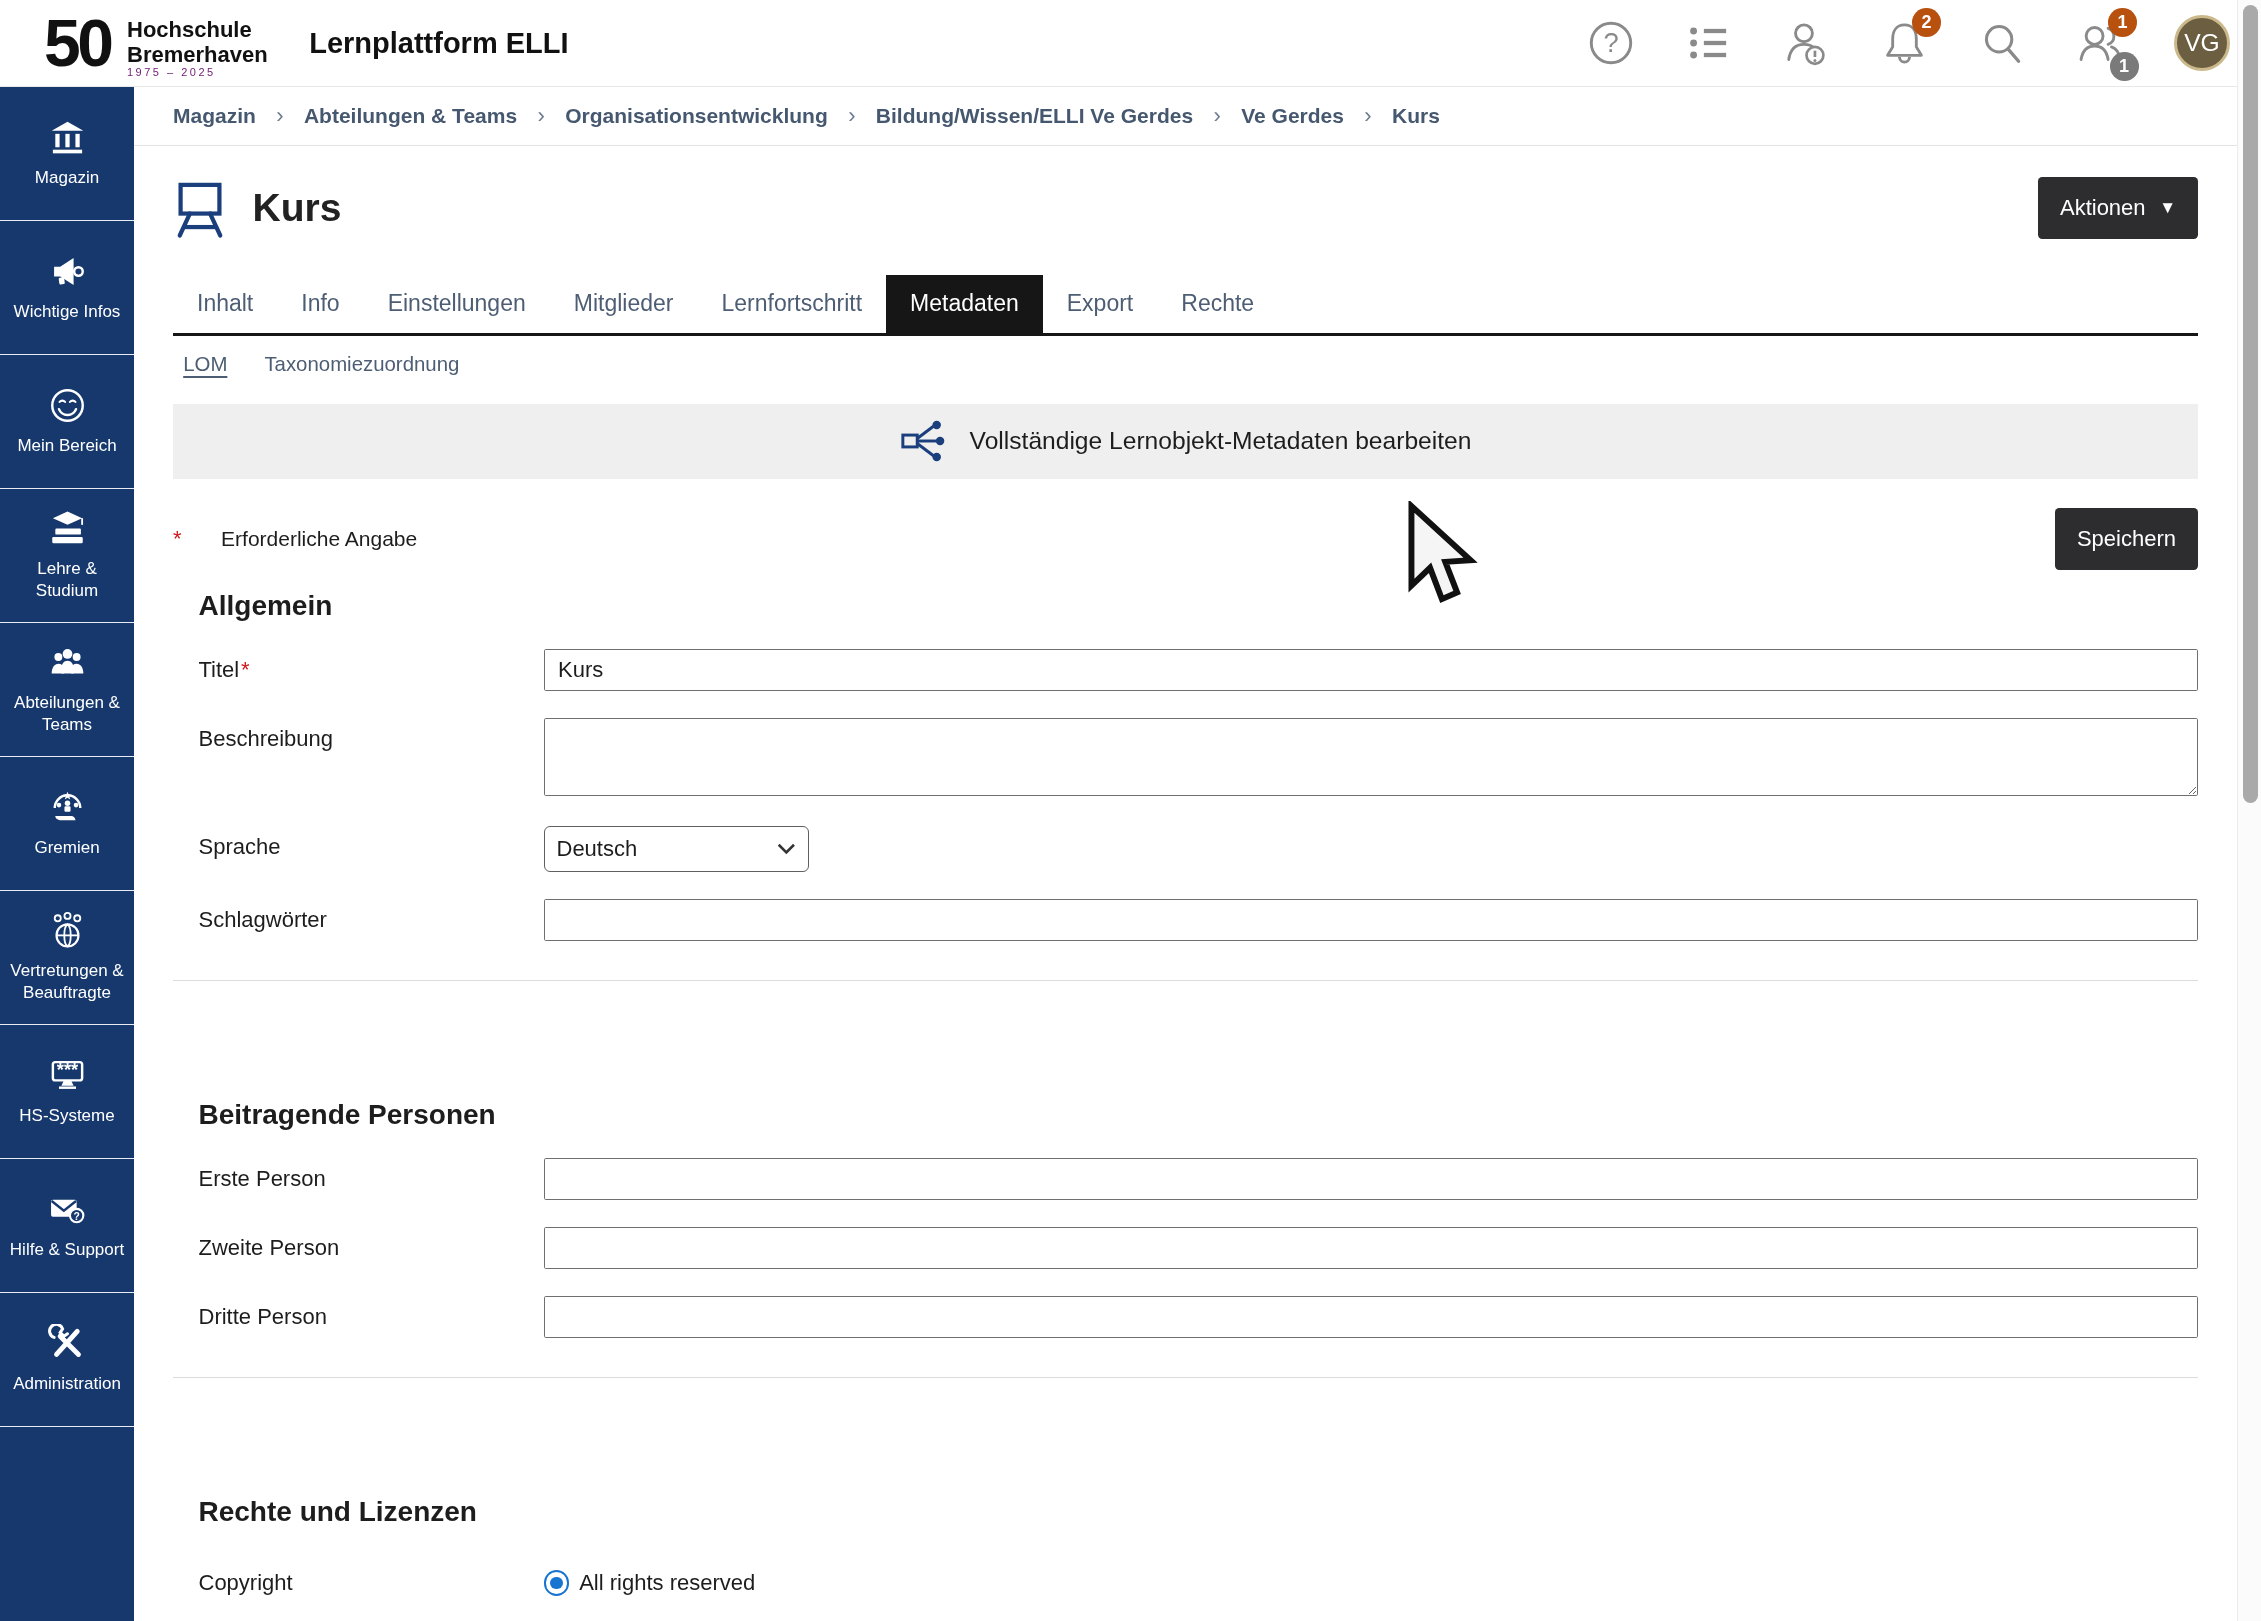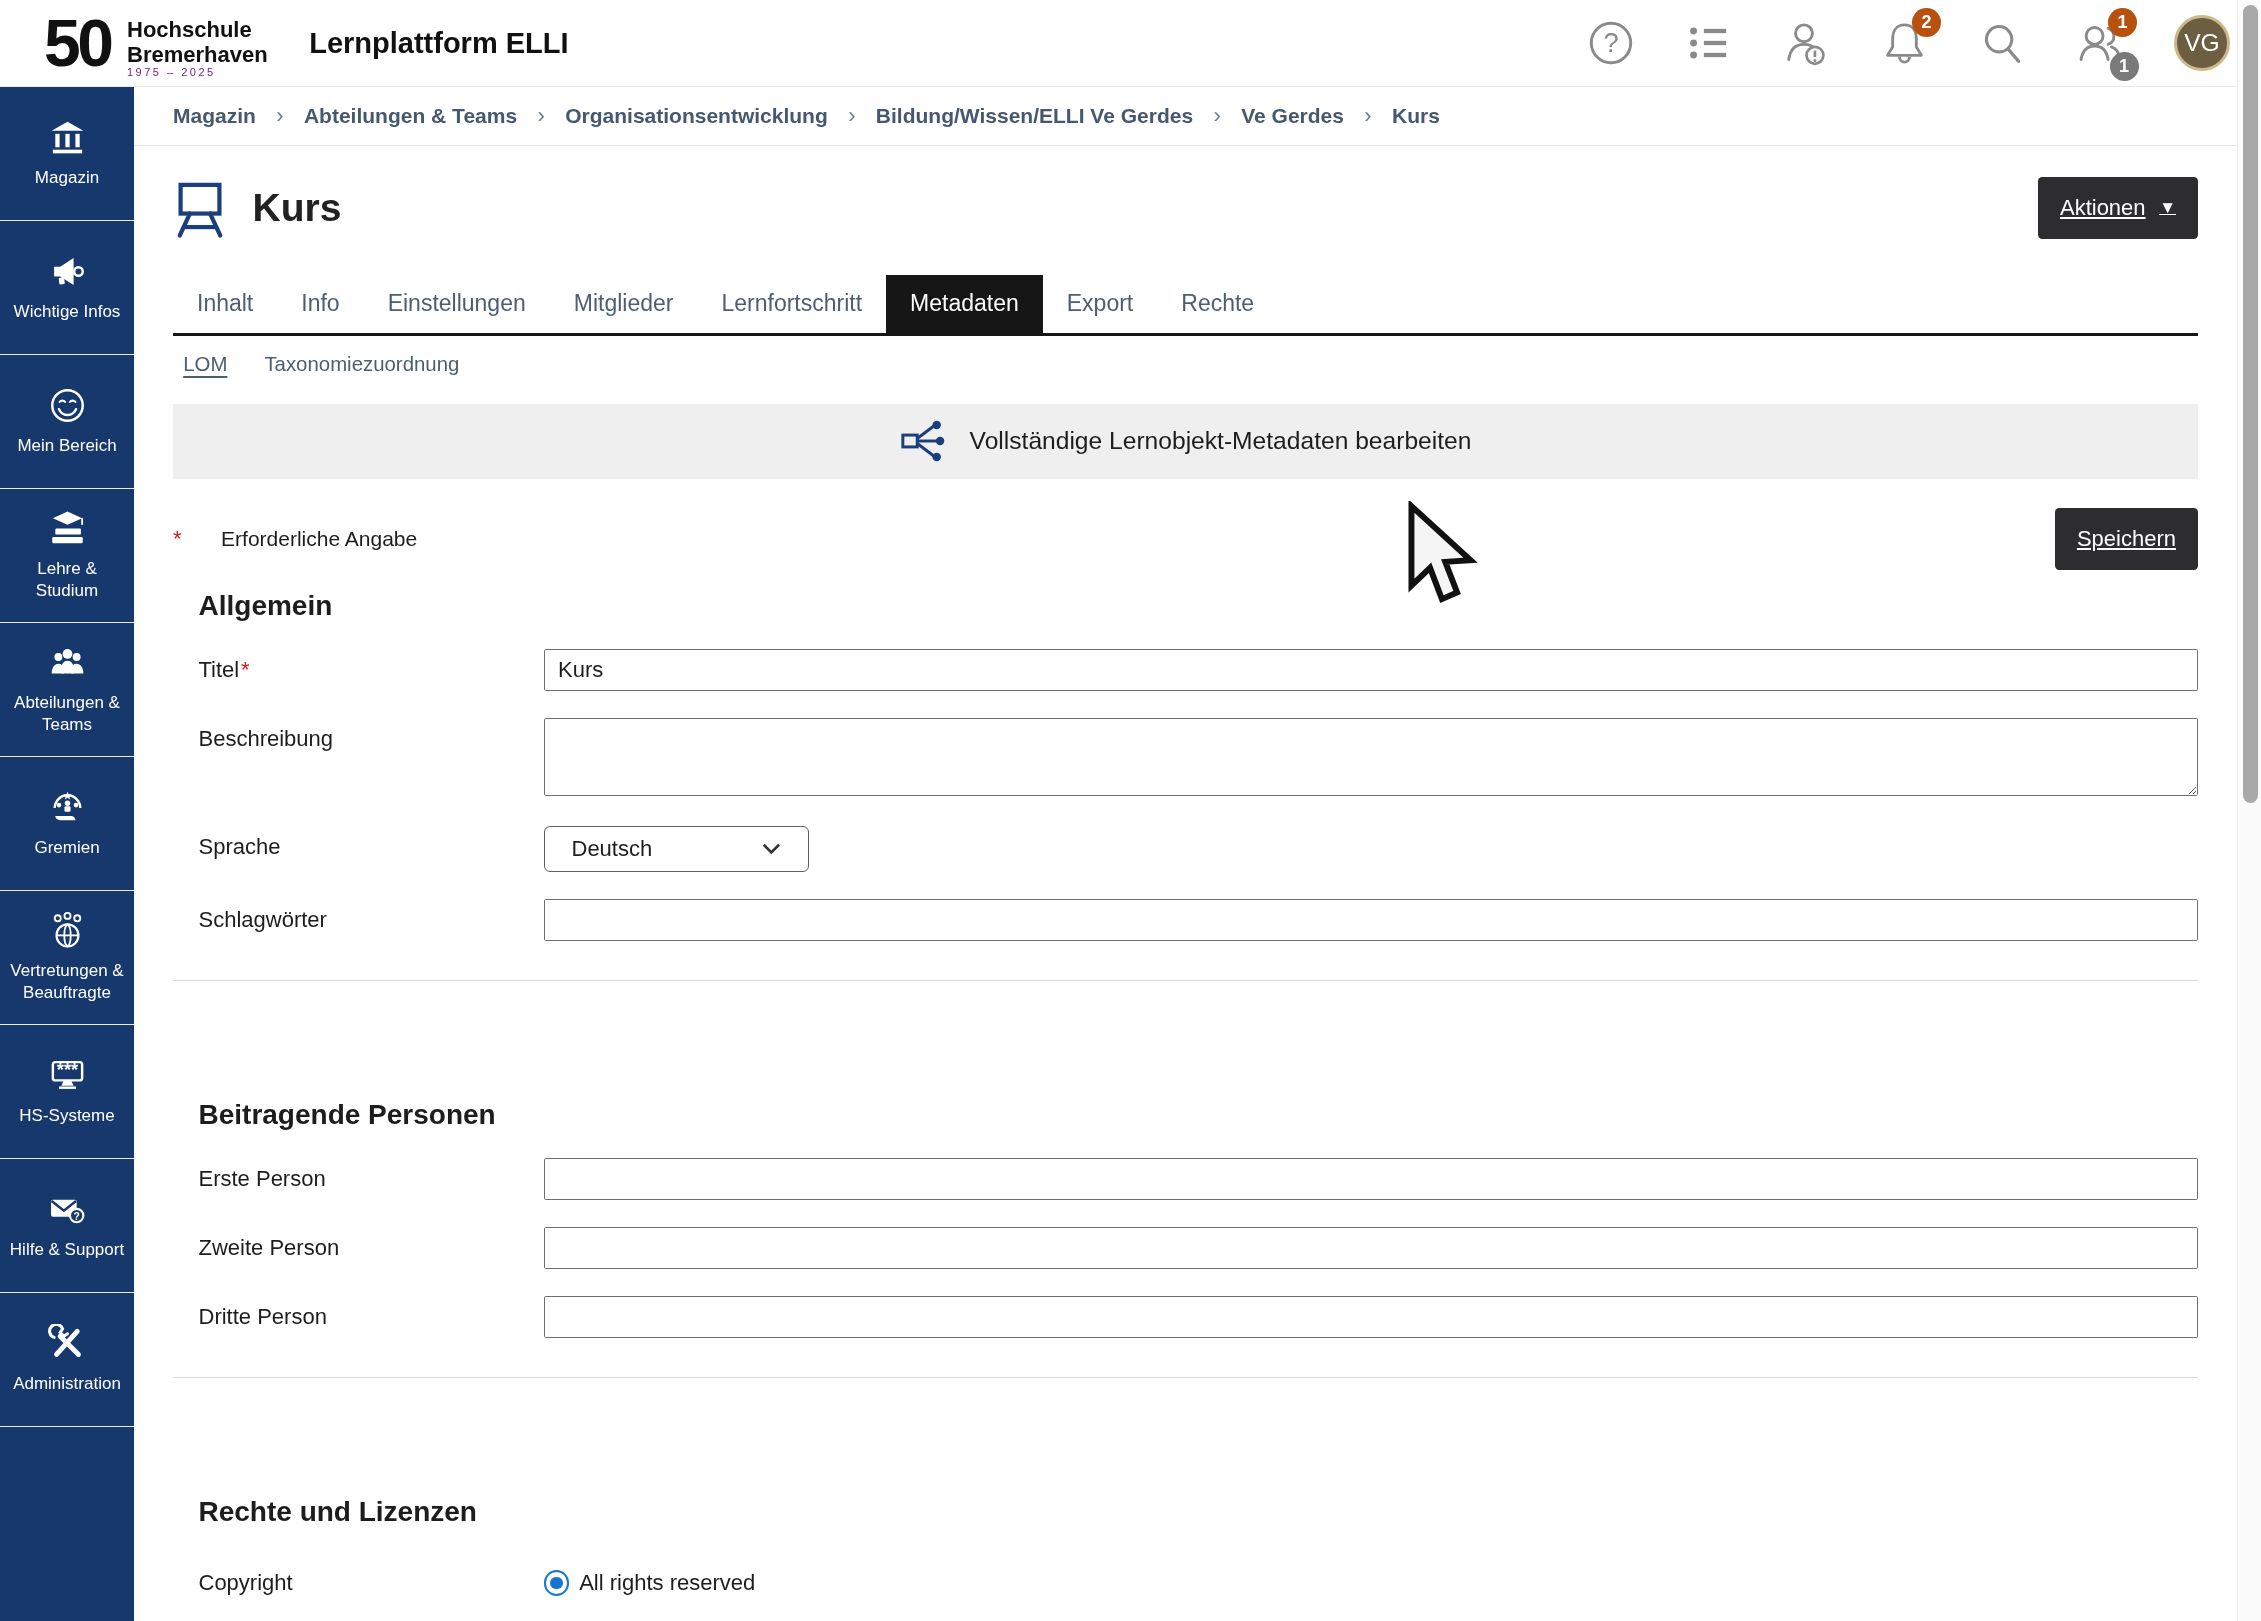--- a/index.html
+++ b/index.html
@@ -34,21 +34,21 @@
   
   .main { position:absolute; top:87px; left:134px; width:2103px; height:1534px; background:#fff; overflow:hidden; }
   .crumbbar { height:59px; display:flex; align-items:center; padding:0 39px; border-bottom:1.7px solid #e4e4e4; }
   .crumb { color:#46586f; font-size:21px; font-weight:600; cursor:pointer; white-space:nowrap; }
   .crumb-sep { color:#6b7b90; font-size:22px; font-weight:400; margin:0 20.4px; }
 
   .content { padding:0 39px; }
   .title-row { margin-top:31px; display:flex; align-items:center; }
   .page-title { font-size:39px; font-weight:700; color:#222; margin-left:25.5px; }
   .btn-dark { background:#2d2d2f; color:#fff; font-size:22px; border:none; border-radius:4.2px;
-              padding:18px 22px; cursor:pointer; font-family:inherit; display:inline-flex; align-items:center;text-decoration:underline; }
+              padding:18px 22px; cursor:pointer; font-family:inherit; display:inline-flex; align-items:center; }
   .btn-dark .caret { margin-left:13.6px; font-size:17px; }
   .title-row .btn-dark { margin-left:auto; }
 
   .tabs { margin-top:36px; display:flex; border-bottom:3.4px solid #161616; }
   .tab { font-size:23px; color:#4d5e74; font-weight:500; padding:15.3px 24px; cursor:pointer; white-space:nowrap; }
   .tab.active { background:#161616; color:#fff; }
   .subtabs { display:flex; gap:37px; padding:17px 0 0 10.2px; }
   .subtab { font-size:20.4px; color:#4d5e74; cursor:pointer; padding-bottom:2.5px; }
   .subtab.active { text-decoration:underline; text-underline-offset:5.1px; }
 
@@ -63,21 +63,21 @@
   .section-heading { font-size:28px; font-weight:700; color:#1d1d1d; margin:20.4px 0 0 25.5px; }
   .frow { display:flex; align-items:flex-start; margin-top:27px; }
   .frow:first-of-type { margin-top:46px; }
   .flabel { width:345px; margin-left:25.5px; flex:0 0 auto; font-size:22px; color:#1d1d1d; padding-top:8.5px; }
   .fctrl { flex:1; }
   .tinput { width:100%; height:42px; border:1.7px solid #6f6f6f; border-radius:1.7px; font-size:22px;
             color:#1d1d1d; padding:0 13.6px; font-family:inherit; background:#fff; }
   .tarea { width:100%; height:78px; border:1.7px solid #6f6f6f; border-radius:1.7px; font-size:22px;
            padding:8.5px 13.6px; font-family:inherit; resize:vertical; background:#fff; }
   .select { width:265px; height:46px; border:1.7px solid #5f5f5f; border-radius:6px; display:flex; align-items:center;
-            justify-content:space-between; padding:0 27px; font-size:22px; cursor:pointer; background:#fff; }
+            justify-content:space-between; padding:0 12px; font-size:22px; cursor:pointer; background:#fff; }
   .divider { border:none; border-top:1.7px solid #dcdcdc; margin-top:39px; }
   .gap-heading { margin-top:118px; }
   .radio-row { display:flex; align-items:center; margin-top:42px; }
   .radio-outer { width:25.5px; height:25.5px; border-radius:50%; border:2.5px solid #1774d1; display:flex;
                  align-items:center; justify-content:center; cursor:pointer; flex:0 0 auto; }
   .radio-inner { width:12.7px; height:12.7px; border-radius:50%; background:#1774d1; }
   .radio-label { font-size:22px; margin-left:10.2px; }
 
   
   .scroll-track { position:absolute; top:0; right:0; width:24px; height:1621px; background:#fbfbfb;

